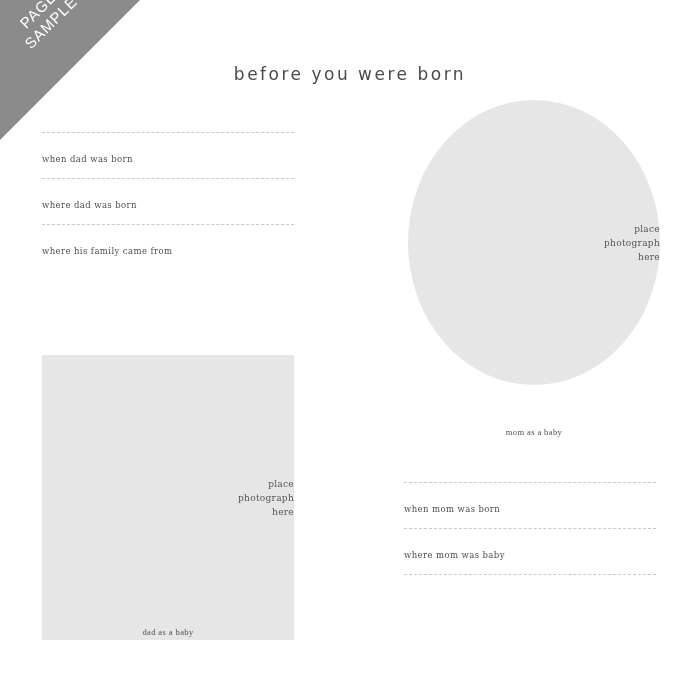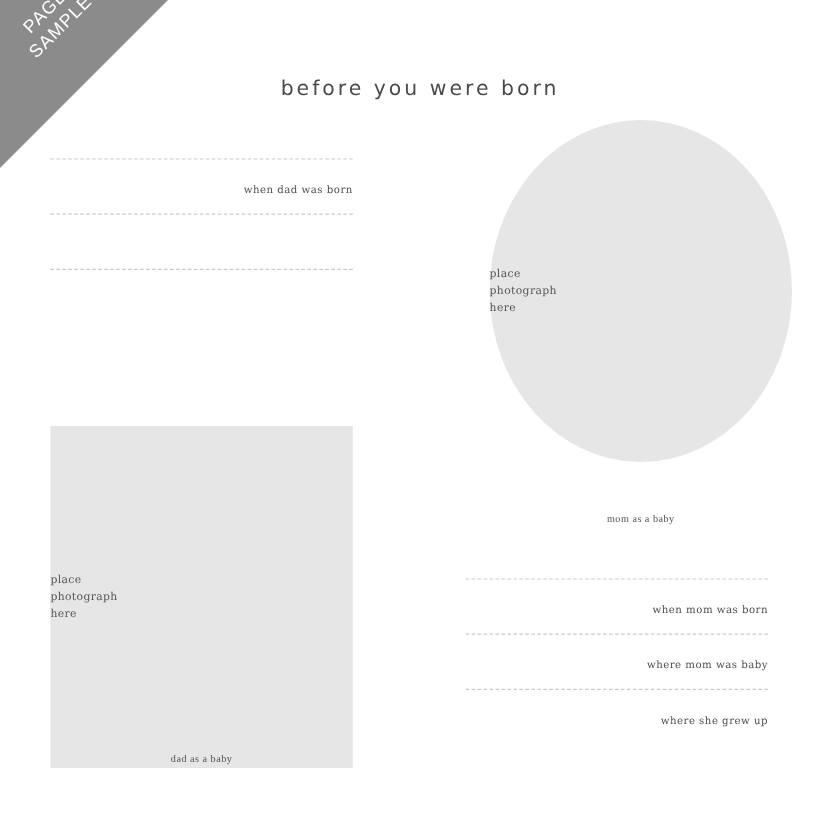--- a/index.html
+++ b/index.html
@@ -80,60 +80,60 @@
     left: 0;
     right: 0;
     top: 0;
     border-top: 1px dashed #c9c9c9;
   }
   .line-label {
     position: absolute;
     left: 0;
     right: 0;
     top: 22px;
-    text-align: right;
+    text-align: left;
     font-size: 8.5px;
     color: #4f4f4f;
     letter-spacing: .4px;
   }
 
   
   .photo {
     position: absolute;
     background: #e6e6e6;
   }
   .photo-oval {
     border-radius: 50%;
   }
   .photo-text {
     position: absolute;
     left: 0;
     right: 0;
     top: 50%;
     transform: translateY(-50%);
-    text-align: left;
+    text-align: right;
     font-size: 9px;
     line-height: 14px;
     color: #555555;
     letter-spacing: .3px;
   }
   .photo-text span { display: block; }
 
   .caption {
     position: absolute;
     text-align: center;
     font-size: 8.5px;
     color: #4f4f4f;
     letter-spacing: .4px;
     font-family: Liberation Serif, serif;
   }
 
   
   #dad-lines { left: 42px; top: 132px; width: 252px; }
-  #mom-lines { left: 388px; top: 482px; width: 252px; }
+  #mom-lines { left: 404px; top: 482px; width: 252px; }
 
   #dad-photo { left: 42px; top: 355px; width: 252px; height: 285px; }
   #dad-caption { left: 42px; top: 627px; width: 252px; }
 
   #mom-photo { left: 408px; top: 100px; width: 252px; height: 285px; }
   #mom-caption { left: 408px; top: 427px; width: 252px; }
 </style>
 </head>
 <body>
 
@@ -149,23 +149,25 @@
 
   <div id="title">before you were born</div>
 
   <div id="dad-lines" class="line-block">
     <div class="line-row">
       <div class="line-rule"></div>
       <div class="line-label">when dad was born</div>
     </div>
     <div class="line-row">
       <div class="line-rule"></div>
-    </div>
-    <div class="line-row">
-      <div class="line-rule"></div>
+      <div class="line-label">where dad was born</div>
+    </div>
+    <div class="line-row">
+      <div class="line-rule"></div>
+      <div class="line-label">where his family came from</div>
     </div>
   </div>
 
   <div id="dad-photo" class="photo">
     <div class="photo-text">
       <span>place</span>
       <span>photograph</span>
       <span>here</span>
     </div>
   </div>
@@ -184,17 +186,16 @@
     <div class="line-row">
       <div class="line-rule"></div>
       <div class="line-label">when mom was born</div>
     </div>
     <div class="line-row">
       <div class="line-rule"></div>
       <div class="line-label">where mom was baby</div>
     </div>
     <div class="line-row">
       <div class="line-rule"></div>
-      <div class="line-label">where she grew up</div>
     </div>
   </div>
 
 </div>
 
 </body></html>

